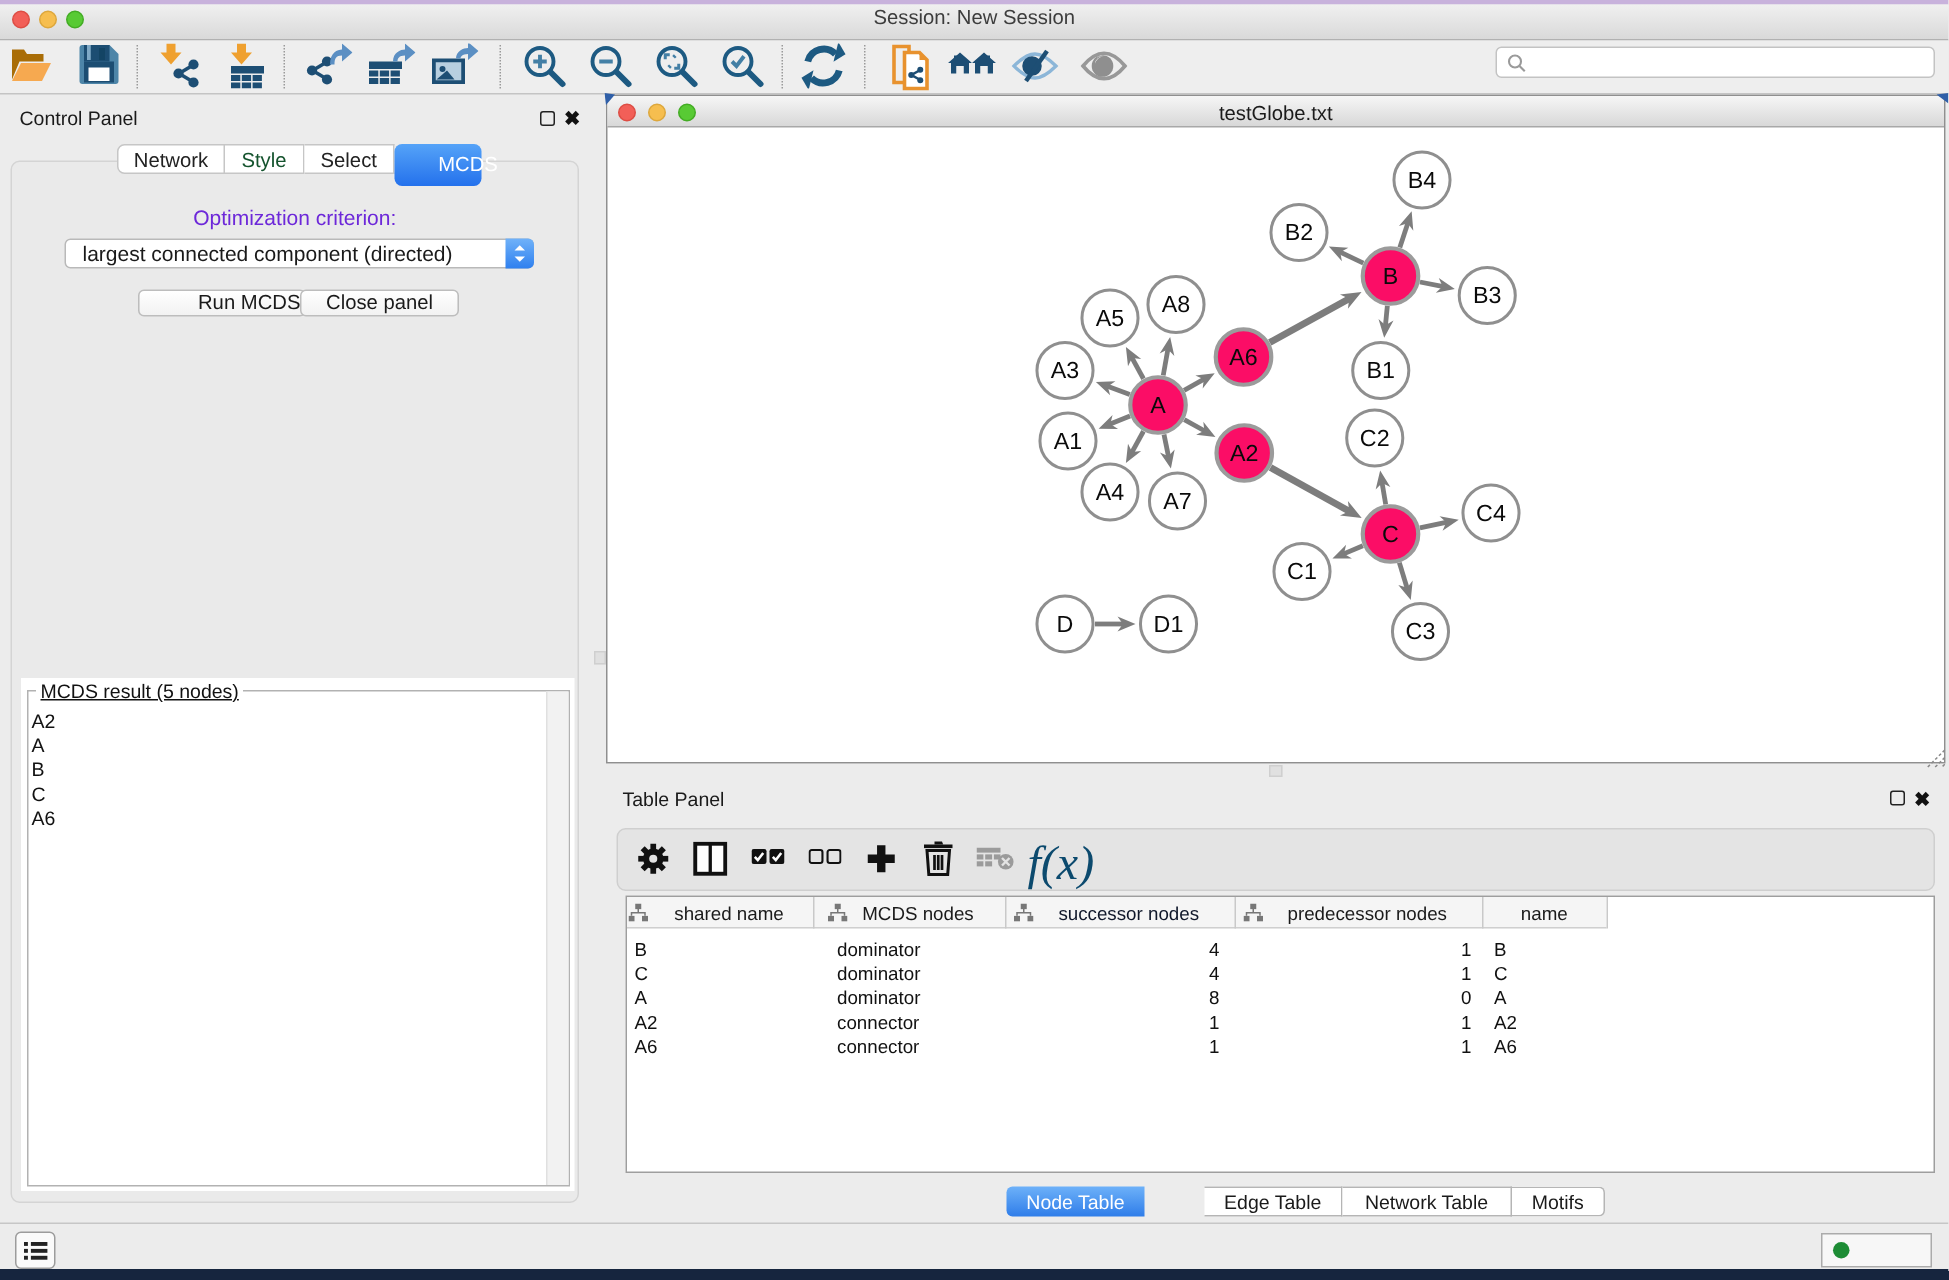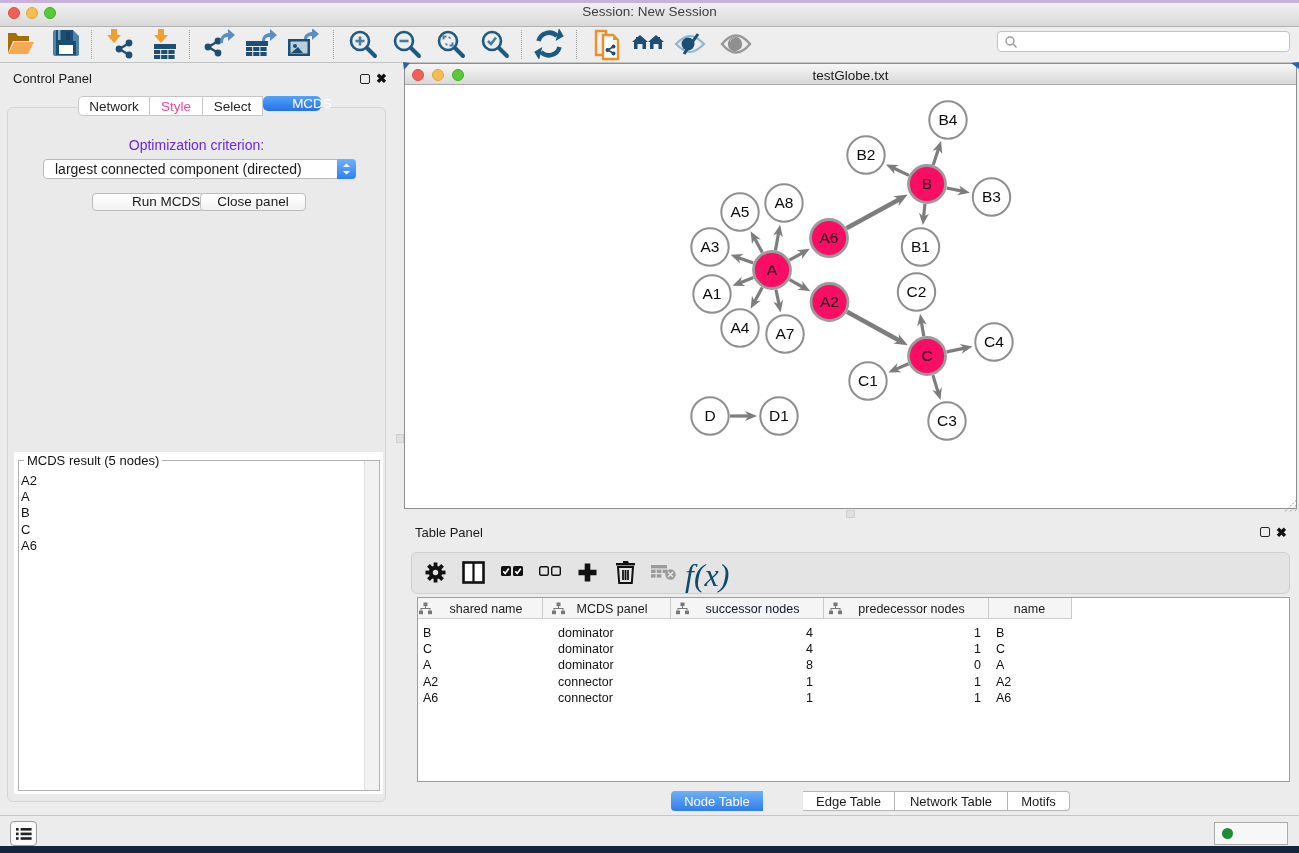--- a/index.html
+++ b/index.html
@@ -175,43 +175,43 @@
     <circle cx="6" cy="6" r="4" fill="none" stroke="#9a9a9a" stroke-width="1.4"></circle>
     <line x1="9" y1="9" x2="12.5" y2="12.5" stroke="#9a9a9a" stroke-width="1.4"></line>
   </svg>
 
 <div class="abs" style="left:13px;top:71px;font-size:13px;color:#1a1a1a;">Control Panel</div>
 <div class="abs" style="left:360px;top:74px;width:10px;height:10px;border:1.5px solid #222;border-radius:2px;"></div>
 <div class="abs" style="left:376px;top:71px;font-size:13px;font-weight:bold;color:#111;">✖</div>
 
 <div class="abs" style="left:78px;top:96px;height:20px;display:flex;font-size:13.5px;z-index:5;">
   <div style="width:72px;background:#fff;border:1px solid #c6c6c6;border-radius:5px 0 0 5px;display:flex;align-items:center;justify-content:center;color:#222;">Network</div>
-  <div style="width:53px;background:#fff;border:1px solid #c6c6c6;border-left:none;display:flex;align-items:center;justify-content:center;color:#ec4899;">Style</div>
+  <div style="width:53px;background:#fff;border:1px solid #c6c6c6;border-left:none;display:flex;align-items:center;justify-content:center;color:#14532d;">Style</div>
   <div style="width:60px;background:#fff;border:1px solid #c6c6c6;border-left:none;display:flex;align-items:center;justify-content:center;color:#222;">Select</div>
-  <div style="width:58px;background:linear-gradient(#55a3f8,#2471ec);border-radius:5px;margin-top:-0.5px;height:15px;display:flex;align-items:center;justify-content:center;color:#fff;padding-left:40px;">MCDS</div>
+  <div style="width:58px;background:linear-gradient(#55a3f8,#2471ec);border-radius:5px;margin-top:-0.5px;height:28px;display:flex;align-items:center;justify-content:center;color:#fff;padding-left:40px;">MCDS</div>
 </div>
 
 <div class="abs" style="left:7px;top:107px;width:379px;height:695px;background:#eaeaea;border:1px solid #d4d4d4;border-radius:6px;"></div>
 
 <div class="abs" style="left:0px;top:137px;width:393px;text-align:center;font-size:14px;color:#6d28d9;">Optimization criterion:</div>
 
 <div class="abs" style="left:43px;top:159px;width:313px;height:20px;background:#fff;border:1px solid #b9b9b9;border-radius:4px;"></div>
 <div class="abs" style="left:55px;top:161px;font-size:14px;color:#1a1a1a;">largest connected component (directed)</div>
 <div class="abs" style="left:337px;top:159px;width:19px;height:20px;background:linear-gradient(#70b2f9,#2f80ef);border-radius:0 4px 4px 0;"></div>
 <svg class="abs" style="left:340px;top:162px;" width="13" height="14" viewBox="0 0 13 14">
     <path d="M3 5 L6.5 1.5 L10 5 Z" fill="#fff"></path>
     <path d="M3 9 L6.5 12.5 L10 9 Z" fill="#fff"></path>
   </svg>
 
 <div class="abs" style="left:92px;top:193px;width:112px;height:18px;background:linear-gradient(#ffffff,#f2f2f2);border:1px solid #bdbdbd;border-radius:4px;text-align:left;font-size:13.5px;color:#1a1a1a;line-height:16px;padding-left:39px;">Run MCDS</div>
 <div class="abs" style="left:200px;top:193px;width:106px;height:18px;background:linear-gradient(#ffffff,#f2f2f2);border:1px solid #bdbdbd;border-radius:4px;text-align:center;font-size:13.5px;color:#1a1a1a;line-height:16px;">Close panel</div>
 
 <div class="abs" style="left:14px;top:452px;width:369px;height:342px;background:#fff;"></div>
 <div class="abs" style="left:18px;top:460px;width:362px;height:331px;border:1px solid #b2b2b2;"></div>
-<div class="abs" style="left:24px;top:453px;background:#fff;padding:0 3px;font-size:13px;color:#111;">MCDS result (5 nodes)</div>
+<div class="abs" style="left:24px;top:453px;background:#fff;padding:0 3px;font-size:13px;color:#111;text-decoration:underline;">MCDS result (5 nodes)</div>
 <div class="abs" style="left:364px;top:461px;width:15px;height:329px;background:#f2f2f2;border-left:1px solid #e0e0e0;"></div>
 <div class="abs" style="left:21px;top:473px;font-size:13px;color:#111;line-height:16.2px;">A2<br>A<br>B<br>C<br>A6</div>
 
 <div class="abs" style="left:0;top:815px;width:1299px;height:31px;background:#ececec;border-top:1px solid #c6c6c6;"></div>
 <div class="abs" style="left:10px;top:821px;width:27px;height:25px;background:#fafafa;border:1px solid #9c9c9c;border-radius:4px;"></div>
 <svg class="abs" style="left:16px;top:827px;" width="16" height="14" viewBox="0 0 16 14">
     <g fill="#222">
       <rect x="0" y="1" width="2.6" height="2.6"></rect>
       <rect x="4.6" y="1" width="11" height="2.6"></rect>
       <rect x="0" y="5.6" width="2.6" height="2.6"></rect>
@@ -438,21 +438,21 @@
     </svg>
 <svg class="abs" style="left:829px;top:602px;" width="13" height="13" viewBox="0 0 13 13">
       <g fill="#777">
         <rect x="4.5" y="0.5" width="4" height="3.6"></rect>
         <rect x="0" y="8.6" width="4" height="3.6"></rect>
         <rect x="9" y="8.6" width="4" height="3.6"></rect>
         <path d="M6 4 h1 v2.5 h-1 Z M1.5 6 h10 v1 h-10 Z M1.5 6.5 h1 v2 h-1 Z M10.5 6.5 h1 v2 h-1 Z"></path>
       </g>
     </svg>
 <div class="abs" style="left:430px;top:602px;width:112px;text-align:center;font-size:12.5px;color:#1a1a1a;">shared name</div>
-<div class="abs" style="left:554px;top:602px;width:116px;text-align:center;font-size:12.5px;color:#1a1a1a;">MCDS panel</div>
+<div class="abs" style="left:554px;top:602px;width:116px;text-align:center;font-size:12.5px;color:#1a1a1a;">MCDS nodes</div>
 <div class="abs" style="left:682px;top:602px;width:141px;text-align:center;font-size:12.5px;color:#0f172a;">successor nodes</div>
 <div class="abs" style="left:835px;top:602px;width:153px;text-align:center;font-size:12.5px;color:#1a1a1a;">predecessor nodes</div>
 <div class="abs" style="left:988px;top:602px;width:83px;text-align:center;font-size:12.5px;color:#1a1a1a;">name</div>
 <div class="abs" style="left:423px;top:625px;font-size:12.5px;color:#111;line-height:16.2px;">B<br>C<br>A<br>A2<br>A6</div>
 <div class="abs" style="left:558px;top:625px;font-size:12.5px;color:#111;line-height:16.2px;">dominator<br>dominator<br>dominator<br>connector<br>connector</div>
 <div class="abs" style="left:738px;top:625px;width:75px;text-align:right;font-size:12.5px;color:#111;line-height:16.2px;">4<br>4<br>8<br>1<br>1</div>
 <div class="abs" style="left:906px;top:625px;width:75px;text-align:right;font-size:12.5px;color:#111;line-height:16.2px;">1<br>1<br>0<br>1<br>1</div>
 <div class="abs" style="left:996px;top:625px;font-size:12.5px;color:#111;line-height:16.2px;">B<br>C<br>A<br>A2<br>A6</div>
 </div>
 

